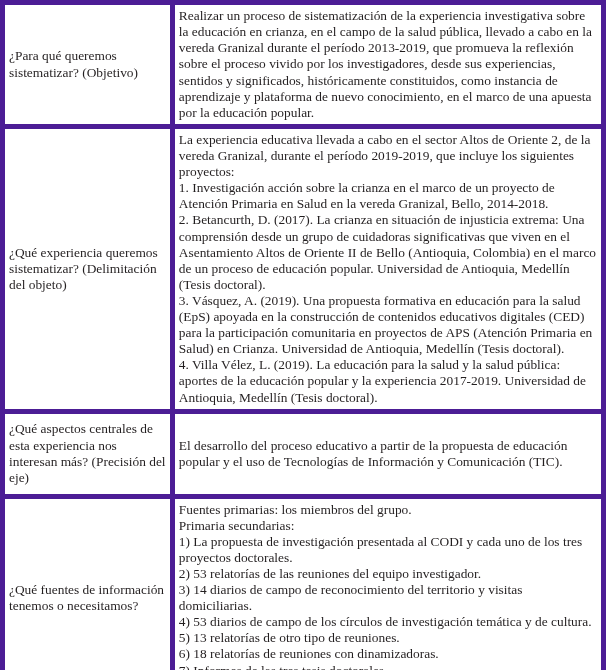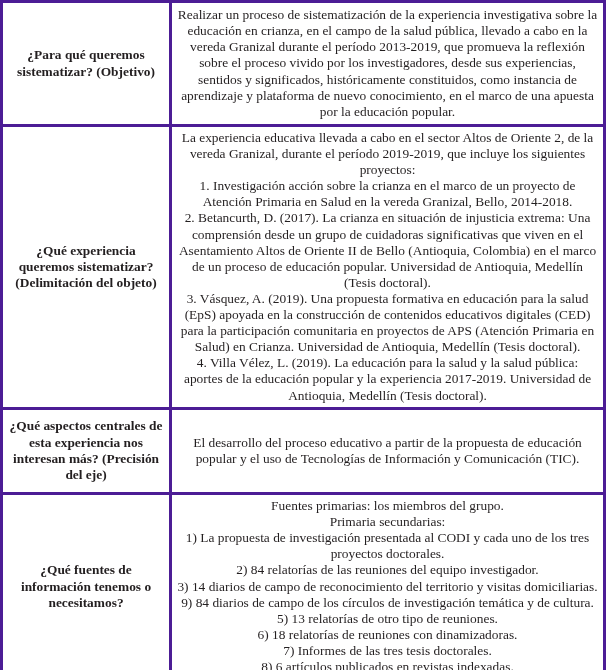--- a/index.html
+++ b/index.html
@@ -7,28 +7,27 @@
   table.systab {
     position: absolute; left: 0; top: 0;
     width: 606px;
     border-collapse: collapse;
     font-family: "Liberation Serif", "DejaVu Serif", serif;
     font-size: 13.4px;
     line-height: 16.1px;
     color: #231f20;
   }
   table.systab td {
-    border: 3px solid #4c1d95;
-    text-align: center;
+    border: 5px solid #4c1d95;
     vertical-align: middle;
     padding: 0 4px;
   }
   td.q {
     width: 159px;
-    font-weight: bold;
+    font-weight: normal;
     padding: 0 10px;
   }
   td.a { width: 427px; }
   tr.r1 { height: 124px; }
   tr.r2 { height: 272px; }
   tr.r3 { height: 85px; }
   tr.r4 { height: 187px; }
   .line { display: block; }
   .a .inner { padding: 3px 0; }
 </style>
@@ -65,23 +64,23 @@
         </div>
       </td>
     </tr>
     <tr class="r4">
       <td class="q">¿Qué fuentes de información tenemos o necesitamos?</td>
       <td class="a">
         <div class="inner">
           <span class="line">Fuentes primarias: los miembros del grupo.</span>
           <span class="line">Primaria secundarias:</span>
           <span class="line">1) La propuesta de investigación presentada al CODI y cada uno de los tres proyectos doctorales.</span>
-          <span class="line">2) 84 relatorías de las reuniones del equipo investigador.</span>
+          <span class="line">2) 53 relatorías de las reuniones del equipo investigador.</span>
           <span class="line">3) 14 diarios de campo de reconocimiento del territorio y visitas domiciliarias.</span>
-          <span class="line">9) 84 diarios de campo de los círculos de investigación temática y de cultura.</span>
+          <span class="line">4) 53 diarios de campo de los círculos de investigación temática y de cultura.</span>
           <span class="line">5) 13 relatorías de otro tipo de reuniones.</span>
           <span class="line">6) 18 relatorías de reuniones con dinamizadoras.</span>
           <span class="line">7) Informes de las tres tesis doctorales.</span>
           <span class="line">8) 6 artículos publicados en revistas indexadas.</span>
         </div>
       </td>
     </tr>
   </tbody>
 </table>
 

